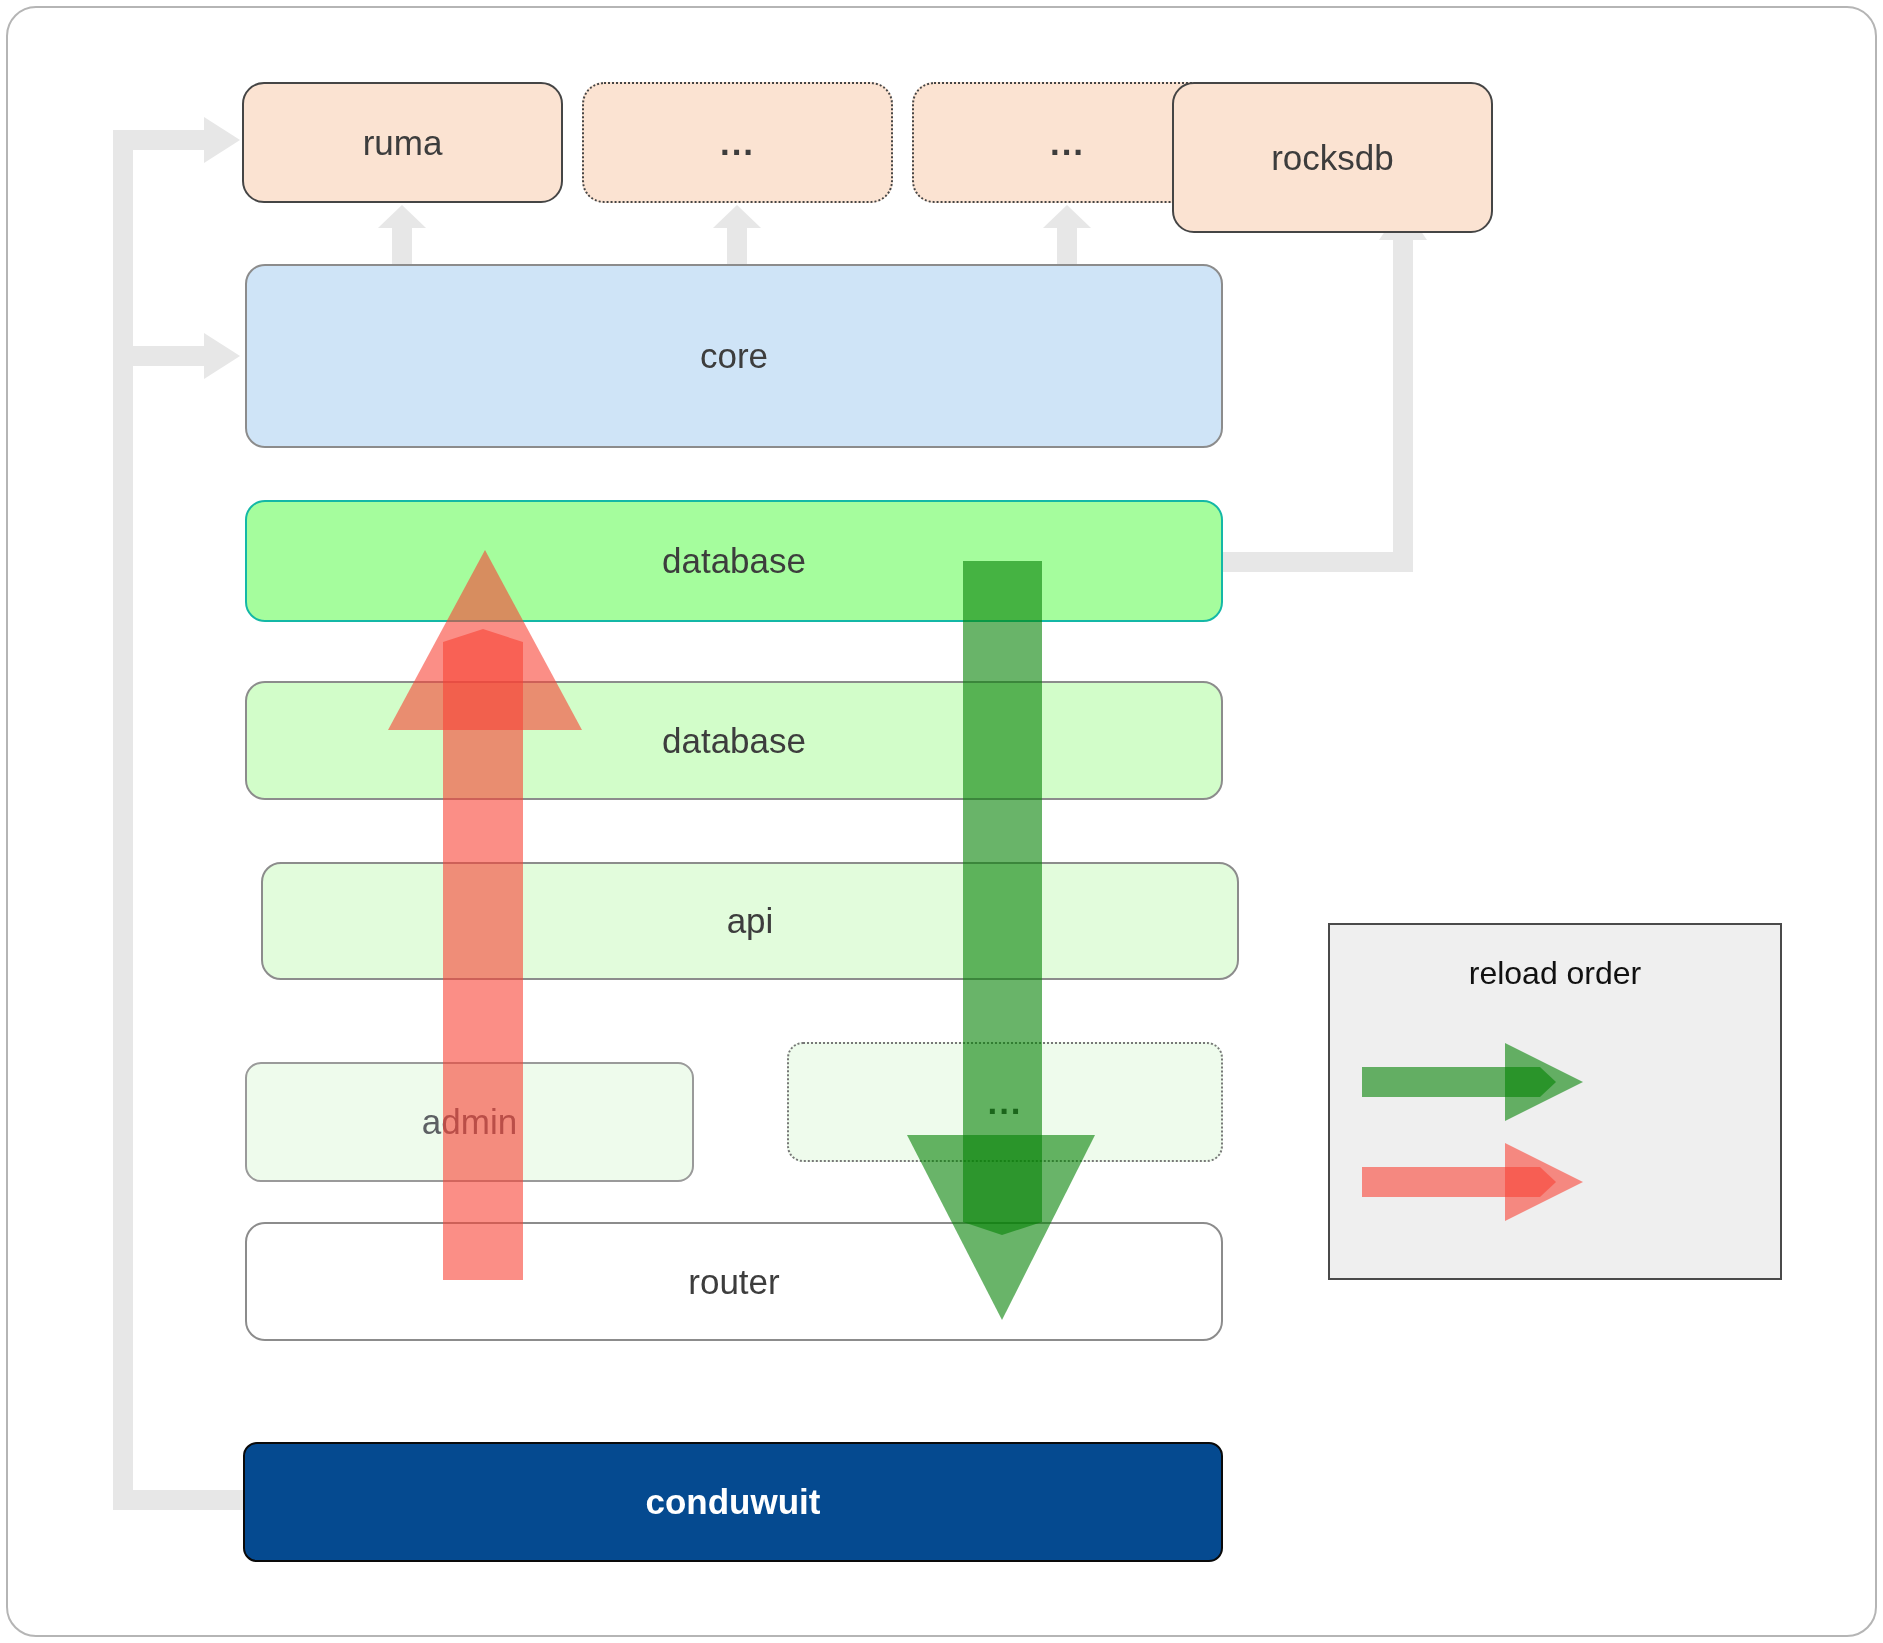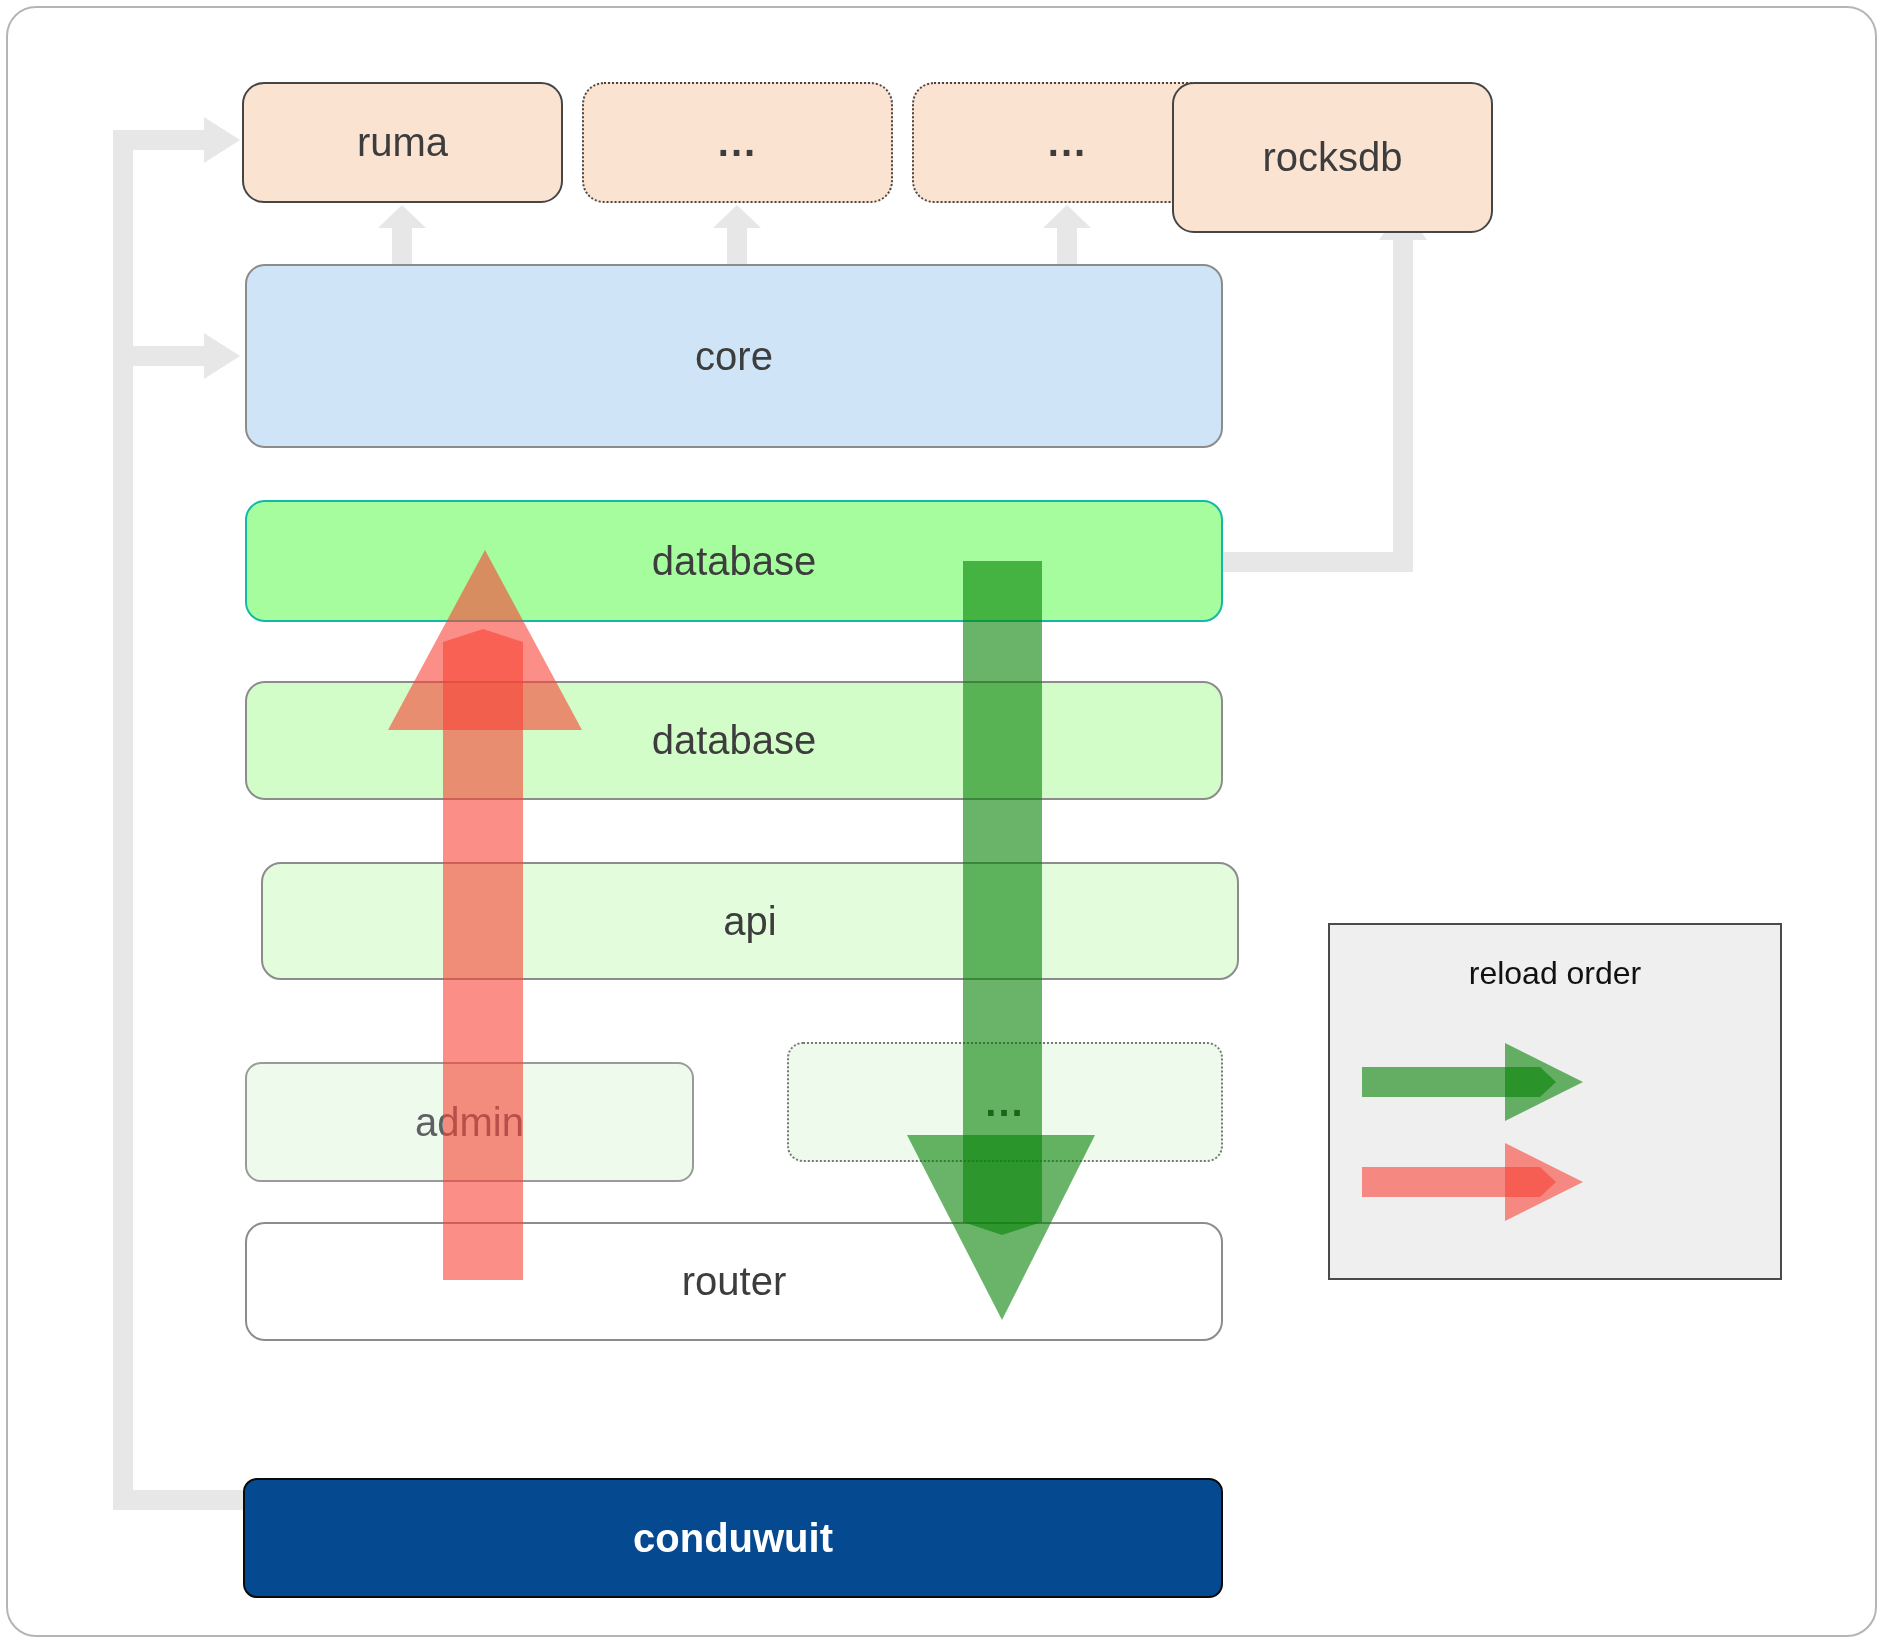--- a/index.html
+++ b/index.html
@@ -1,21 +1,21 @@
 <!DOCTYPE html>
 <html style="--green: #058205; --red: #f84335; --connector: #e7e7e7; --peach: #fbe3d2; --core_blue: #cfe4f7; --database_green: #a5fd9d; --service_green: #d2fdc9; --api_green: #e2fcdc; --admin_green: #eefbec; --conduwuit_blue: #054a90; --legend_bg: #efefef;"><head>
 <meta charset="utf-8">
 <style>
   html,body{margin:0;padding:0;background:#ffffff;}
   body{width:1883px;height:1643px;position:relative;overflow:hidden;
        font-family:"Liberation Sans", sans-serif;}
   .canvas-border{position:absolute;left:6px;top:6px;right:6px;bottom:6px;
        border:2px solid #b5b5b5;border-radius:30px;pointer-events:none;}
   .node{position:absolute;box-sizing:border-box;display:flex;align-items:center;
-       justify-content:center;font-size:40px;color:#3d3d3d;}
+       justify-content:center;font-size:35px;color:#3d3d3d;}
   .round{border-radius:20px;text-align:center;}
   
   .peach{background:var(--peach);border:2.5px solid #454545;border-radius:22px;}
   .peach.dotted{border:2px dotted #454545;}
   .dots{font-weight:700;letter-spacing:2px;}
   
   .core{background:var(--core_blue);border:2px solid #8c8c8c;}
   .database{background:var(--database_green);border:2px solid #14b8a6;}
   .service{background:var(--service_green);border:2px solid #8c8c8c;}
   .api{background:var(--api_green);border:2px solid #8c8c8c;margin-left:16px;}
@@ -93,21 +93,21 @@
   <span>admin</span>
 </div>
 <div class="node dotted3 z1" style="left:787px;top:1042px;width:436px;height:120px;">
   <span class="dots">...</span>
 </div>
 
 <div class="node router round z1" style="left:245px;top:1222px;width:978px;height:119px;">
   <span>router</span>
 </div>
 
-<div class="node conduwuit z1" style="left:243px;top:1442px;width:980px;height:120px;margin-top:36px;">
+<div class="node conduwuit z1" style="left:243px;top:1442px;width:980px;height:120px;">
   <span>conduwuit</span>
 </div>
 
 <div class="legend z1" style="left:1328px;top:923px;width:454px;height:357px;">
   <div class="legend-title">reload order</div>
 </div>
 <div class="legend-label" style="left:1622px;top:1058px;">load</div>
 <div class="legend-label" style="left:1622px;top:1158px;">unload</div>
 
 <svg class="layer z2" width="1883" height="1643" viewBox="0 0 1883 1643">

